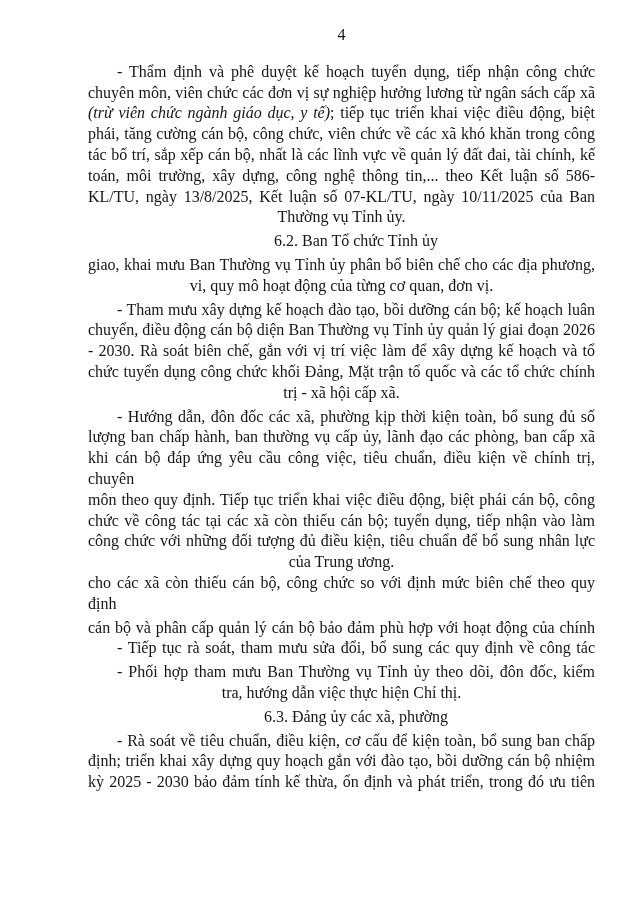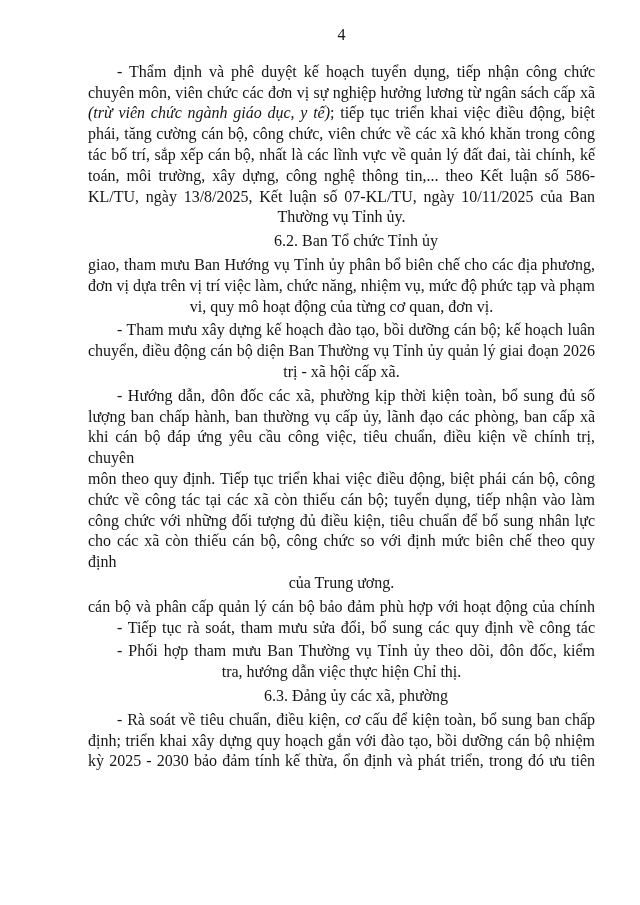--- a/index.html
+++ b/index.html
@@ -66,38 +66,39 @@
         <div class="line just"><span>phái, tăng cường cán bộ, công chức, viên chức về các xã khó khăn trong công</span></div>
         <div class="line just"><span>tác bố trí, sắp xếp cán bộ, nhất là các lĩnh vực về quản lý đất đai, tài chính, kế</span></div>
         <div class="line just"><span>toán, môi trường, xây dựng, công nghệ thông tin,... theo Kết luận số 586-</span></div>
         <div class="line just"><span>KL/TU, ngày 13/8/2025, Kết luận số 07-KL/TU, ngày 10/11/2025 của Ban</span></div>
         <div class="line"><span>Thường vụ Tỉnh ủy.</span></div>
       </div>
       <div class="block heading">
         <div class="line indent"><span>6.2. Ban Tổ chức Tỉnh ủy</span></div>
       </div>
       <div class="block para">
-        <div class="line just"><span>giao, tham mưu Ban Hướng vụ Tỉnh ủy phân bổ biên chế cho các địa phương,</span></div>
-        <div class="line just"><span>đơn vị dựa trên vị trí việc làm, chức năng, nhiệm vụ, mức độ phức tạp và phạm</span></div>
+        <div class="line just"><span>giao, khai mưu Ban Thường vụ Tỉnh ủy phân bổ biên chế cho các địa phương,</span></div>
         <div class="line"><span>vi, quy mô hoạt động của từng cơ quan, đơn vị.</span></div>
       </div>
       <div class="block para">
         <div class="line indent just"><span>- Tham mưu xây dựng kế hoạch đào tạo, bồi dưỡng cán bộ; kế hoạch luân</span></div>
         <div class="line just"><span>chuyển, điều động cán bộ diện Ban Thường vụ Tỉnh ủy quản lý giai đoạn 2026</span></div>
+        <div class="line just"><span>- 2030. Rà soát biên chế, gắn với vị trí việc làm để xây dựng kế hoạch và tổ</span></div>
+        <div class="line just"><span>chức tuyển dụng công chức khối Đảng, Mặt trận tổ quốc và các tổ chức chính</span></div>
         <div class="line"><span>trị - xã hội cấp xã.</span></div>
       </div>
       <div class="block para">
         <div class="line indent just"><span>- Hướng dẫn, đôn đốc các xã, phường kịp thời kiện toàn, bổ sung đủ số</span></div>
         <div class="line just"><span>lượng ban chấp hành, ban thường vụ cấp ủy, lãnh đạo các phòng, ban cấp xã</span></div>
         <div class="line just"><span>khi cán bộ đáp ứng yêu cầu công việc, tiêu chuẩn, điều kiện về chính trị, chuyên</span></div>
         <div class="line just"><span>môn theo quy định. Tiếp tục triển khai việc điều động, biệt phái cán bộ, công</span></div>
         <div class="line just"><span>chức về công tác tại các xã còn thiếu cán bộ; tuyển dụng, tiếp nhận vào làm</span></div>
         <div class="line just"><span>công chức với những đối tượng đủ điều kiện, tiêu chuẩn để bổ sung nhân lực</span></div>
+        <div class="line"><span>của Trung ương.</span></div>
         <div class="line just"><span>cho các xã còn thiếu cán bộ, công chức so với định mức biên chế theo quy định</span></div>
-        <div class="line"><span>của Trung ương.</span></div>
       </div>
       <div class="block para">
         <div class="line just"><span>cán bộ và phân cấp quản lý cán bộ bảo đảm phù hợp với hoạt động của chính</span></div>
         <div class="line indent just"><span>- Tiếp tục rà soát, tham mưu sửa đổi, bổ sung các quy định về công tác</span></div>
       </div>
       <div class="block para">
         <div class="line indent just"><span>- Phối hợp tham mưu Ban Thường vụ Tỉnh ủy theo dõi, đôn đốc, kiểm</span></div>
         <div class="line"><span>tra, hướng dẫn việc thực hiện Chỉ thị.</span></div>
       </div>
       <div class="block heading">

